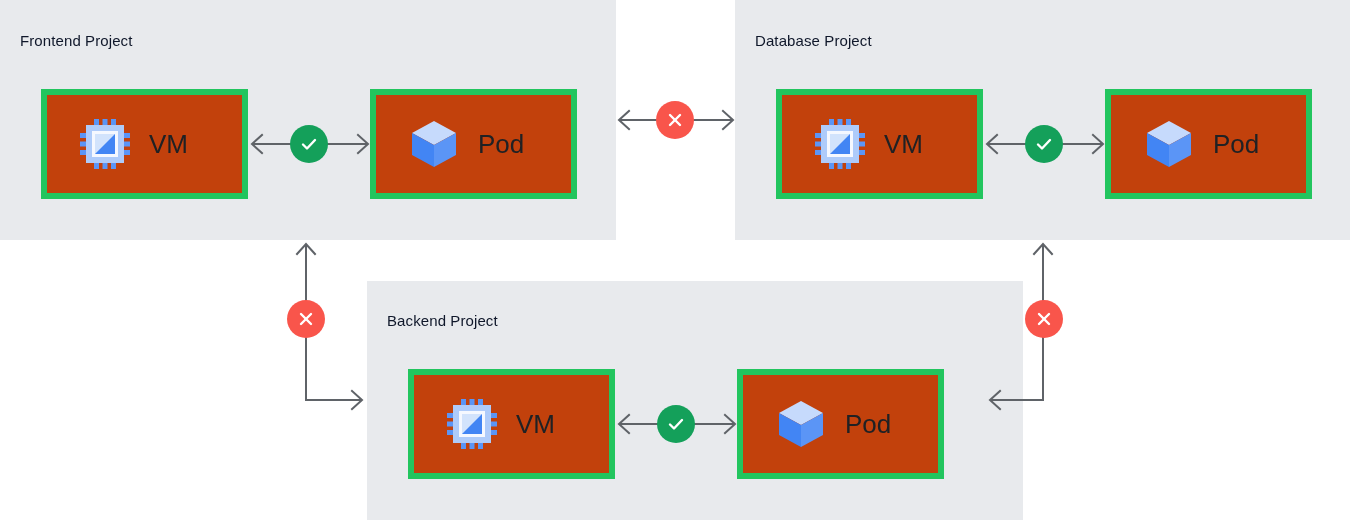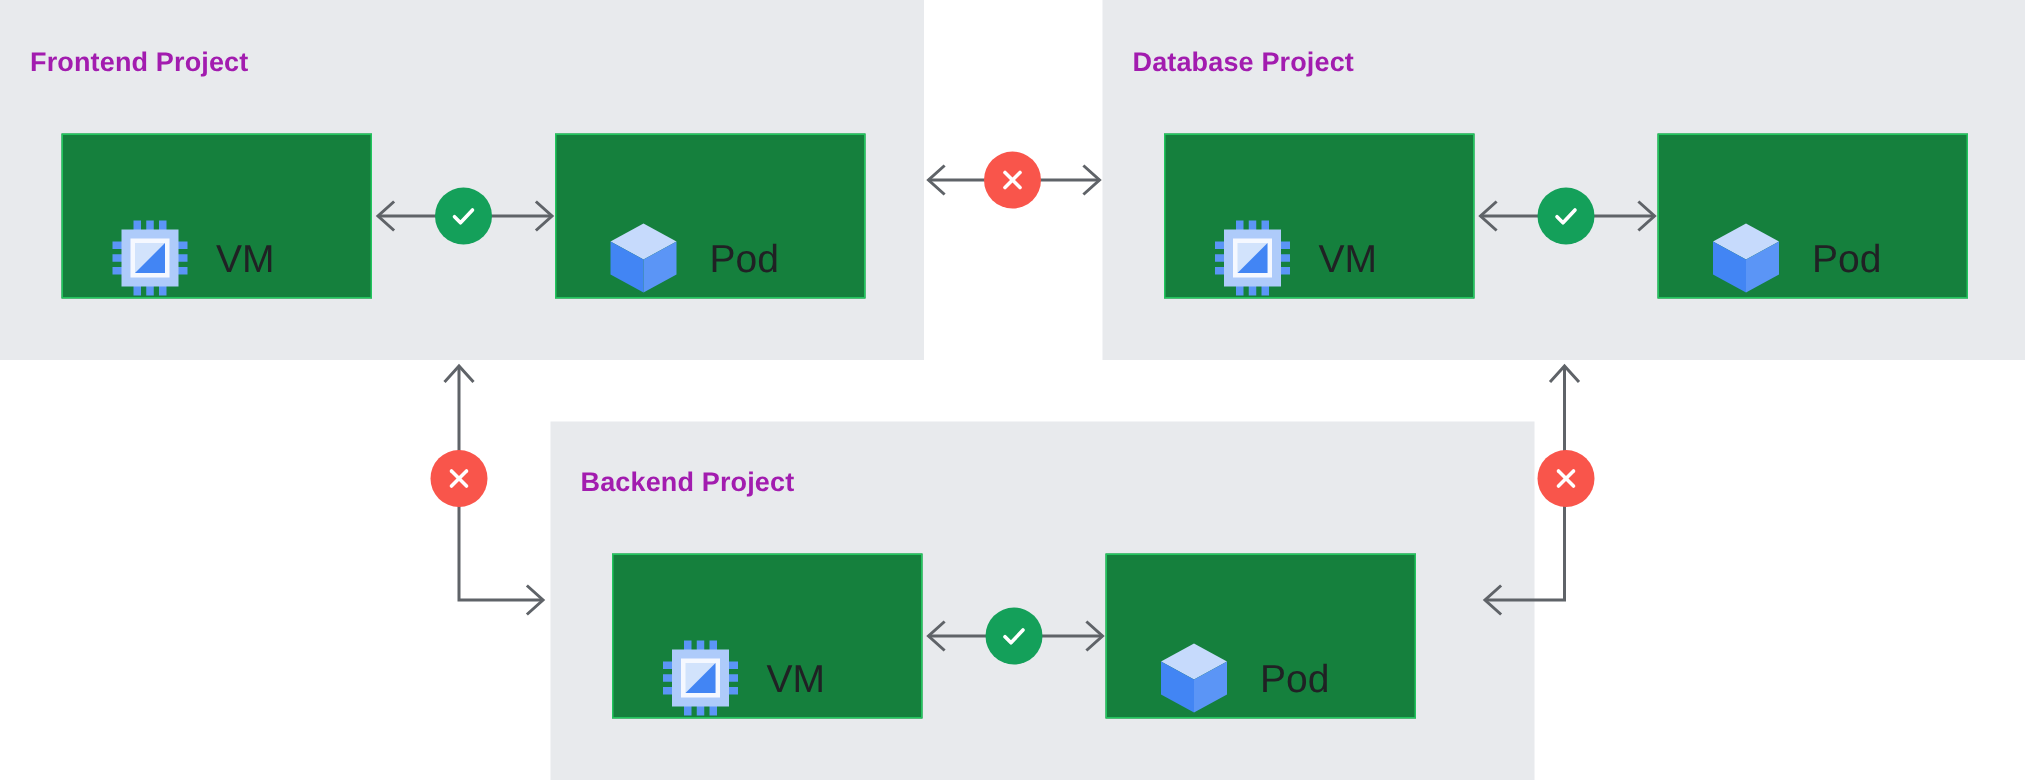--- a/index.html
+++ b/index.html
@@ -22,40 +22,39 @@
   
   .panel {
     position: absolute;
     background: #e8eaed;
     box-sizing: border-box;
   }
   .panel-title {
     position: absolute;
     left: 20px;
     top: 30px;
-    font-size: 18px;
+    font-size: 15px;
     line-height: 22px;
-    color: #a21caf;
+    color: #0f172a;
     letter-spacing: .1px;
     white-space: nowrap;
-    font-weight: bold;
   }
   #panel-frontend { left: 0px;   top: 0px;   width: 616px; height: 240px; }
   #panel-database { left: 735px; top: 0px;   width: 615px; height: 240px; }
   #panel-backend  { left: 367px; top: 281px; width: 656px; height: 239px; }
   #panel-backend .panel-title { left: 20px; top: 29px; }
 
   
   .card {
     position: absolute;
-    background: #15803d;
-    border: 1px solid #22c55e;
+    background: #c2410c;
+    border: 6px solid #22c55e;
     box-sizing: border-box;
     display: flex;
-    align-items: flex-end;
+    align-items: center;
   }
   .card-inner {
     display: flex;
     align-items: center;
     gap: 18px;
     padding-left: 32px;
   }
   .card-label {
     font-size: 26px;
     line-height: 30px;

